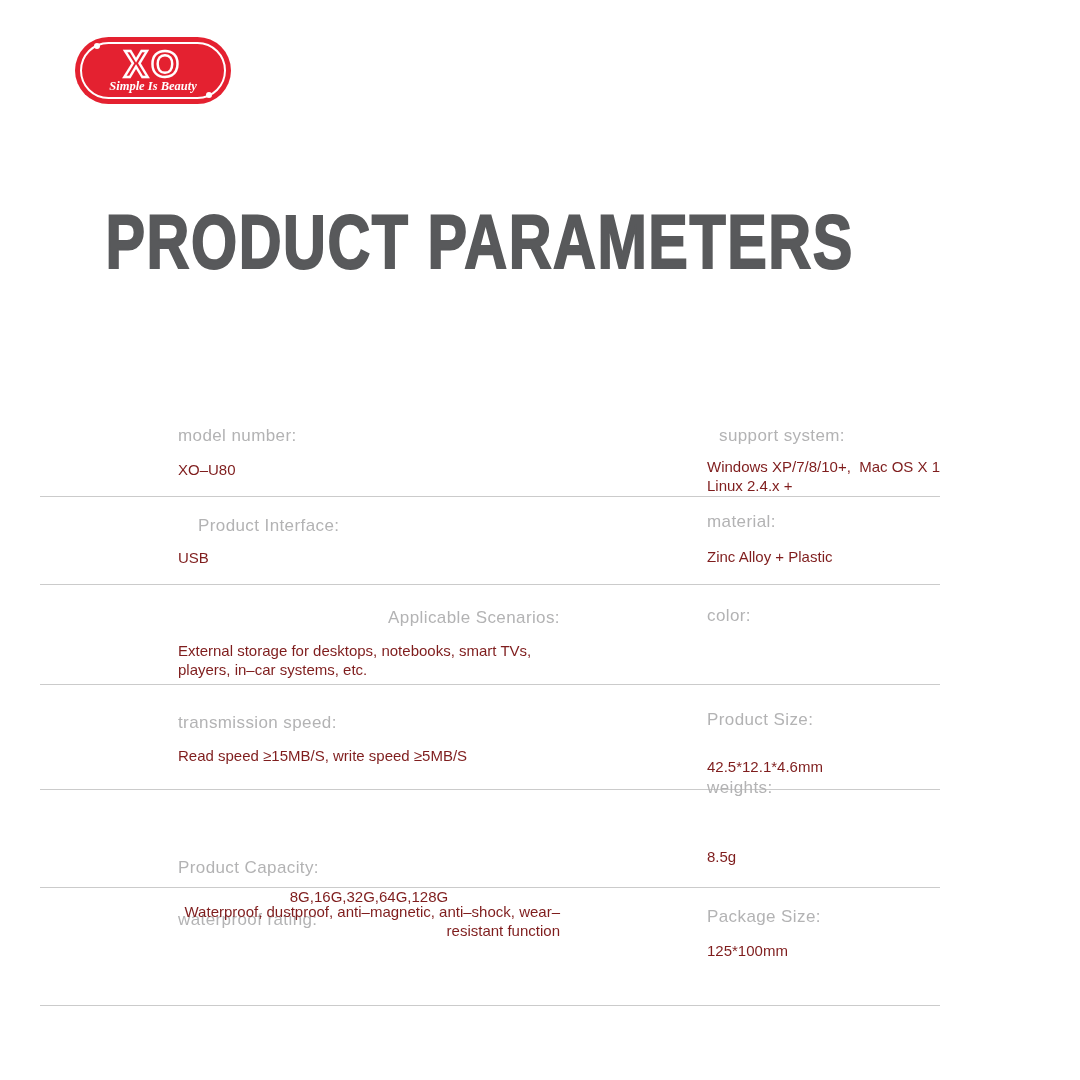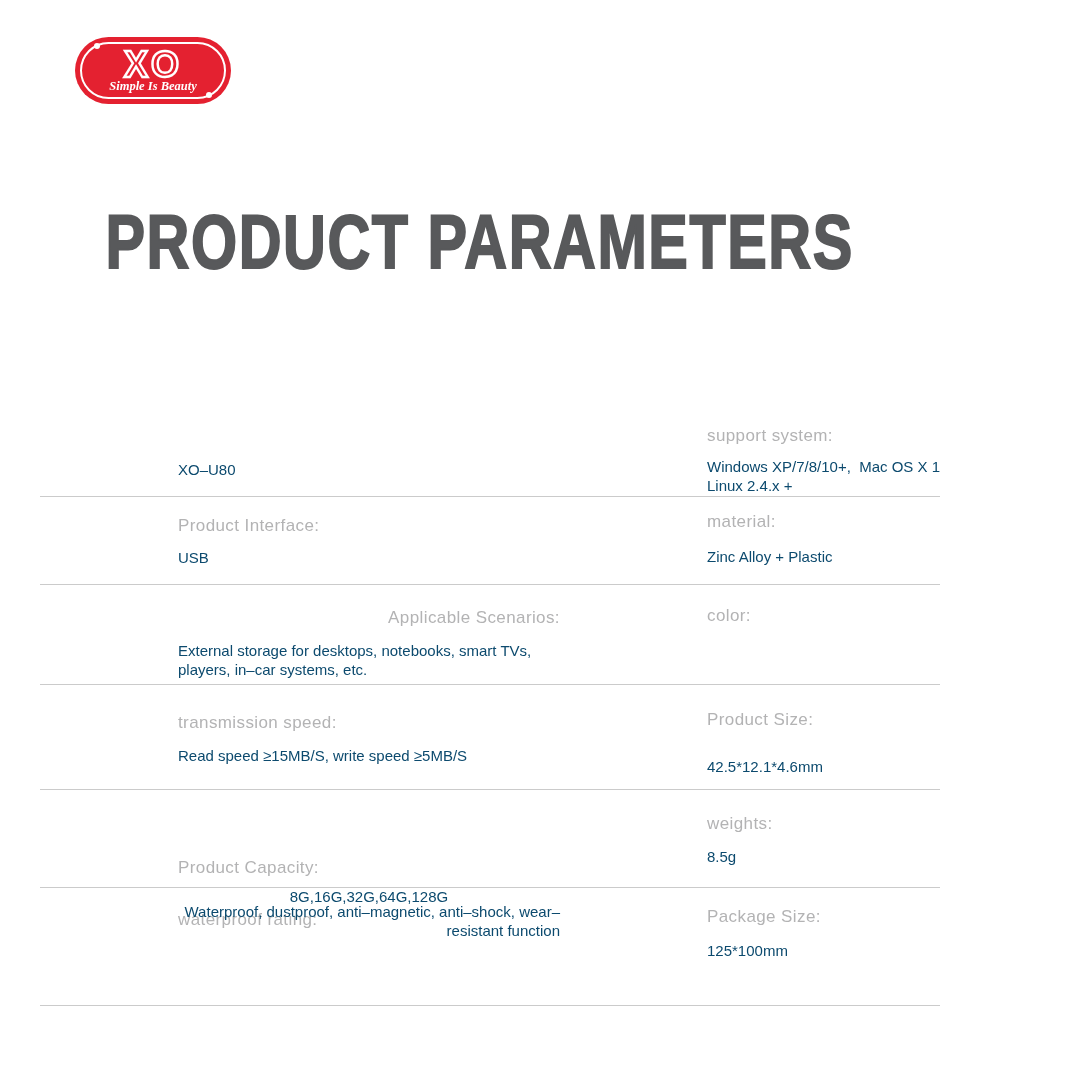--- a/index.html
+++ b/index.html
@@ -50,46 +50,46 @@
     position: absolute;
     font-size: 17px;
     letter-spacing: 0.4px;
     color: #b3b3b4;
     line-height: 20px;
     white-space: pre-wrap;
   }
   .cell-value {
     position: absolute;
     font-size: 15px;
-    color: #0c4a6e;
+    color: #7f1d1d;
     line-height: 19px;
     white-space: pre-wrap;
   }
   .col-left  { left: 178px; width: 382px; }
   .col-right { left: 707px; width: 312px; }
 
   .divider {
     position: absolute;
     left: 40px;
     width: 1000px;
     height: 0;
     border-top: 1px solid #cbcbcb;
   }
 
   
   .l1-label { top: 426px; } .l1-value { top: 460px; }
-  .r1-label { top: 426px; } .r1-value { top: 457px; }
-  .l2-label { top: 516px; } .l2-value { top: 548px; }
+  .r1-label { top: 426px; margin-left: 12px; } .r1-value { top: 457px; }
+  .l2-label { top: 516px; margin-left: 20px; } .l2-value { top: 548px; }
   .r2-label { top: 512px; } .r2-value { top: 547px; }
   .l3-label { top: 608px; text-align: right; } .l3-value { top: 641px; }
   .r3-label { top: 606px; } .r3-value { top: 641px; }
   .l4-label { top: 713px; } .l4-value { top: 746px; }
   .r4-label { top: 710px; } .r4-value { top: 744px; margin-top: 13px; }
   .l5-label { top: 817px; margin-top: 41px; } .l5-value { top: 887px; text-align: center; }
-  .r5-label { top: 814px; } .r5-value { top: 847px; }
+  .r5-label { top: 778px; } .r5-value { top: 847px; }
   .l6-label { top: 910px; } .l6-value { top: 902px; text-align: right; }
   .r6-label { top: 907px; } .r6-value { top: 941px; }
 
   .div1 { top: 496px; }
   .div2 { top: 584px; }
   .div3 { top: 684px; }
   .div4 { top: 789px; }
   .div5 { top: 887px; }
   .div6 { top: 1005px; }
 </style>
@@ -104,20 +104,21 @@
     <circle cx="22" cy="9" r="3" fill="#ffffff"></circle>
     <circle cx="134" cy="58" r="3" fill="#ffffff"></circle>
     <text x="78" y="40" text-anchor="middle" font-family="Liberation Sans, sans-serif" font-size="36" font-weight="bold" letter-spacing="3" fill="none" stroke="#ffffff" stroke-width="2.4">XO</text>
     <text x="78" y="53" text-anchor="middle" font-family="Liberation Serif, serif" font-style="italic" font-weight="bold" font-size="12.5" fill="#ffffff">Simple Is Beauty</text>
   </svg>
 
   <div class="title-wrap">
     <span class="title">PRODUCT PARAMETERS</span>
   </div>
 
+  <div class="cell-label col-left  l1-label">model number:</div>
   <div class="cell-value col-left  l1-value">XO–U80</div>
   <div class="cell-label col-right r1-label">support system:</div>
   <div class="cell-value col-right r1-value">Windows XP/7/8/10+,  Mac OS X 10.5 + , Linux 2.4.x +</div>
   <div class="divider div1"></div>
 
   <div class="cell-label col-left  l2-label">Product Interface:</div>
   <div class="cell-value col-left  l2-value">USB</div>
   <div class="cell-label col-right r2-label">material:</div>
   <div class="cell-value col-right r2-value">Zinc Alloy + Plastic</div>
   <div class="divider div2"></div>

